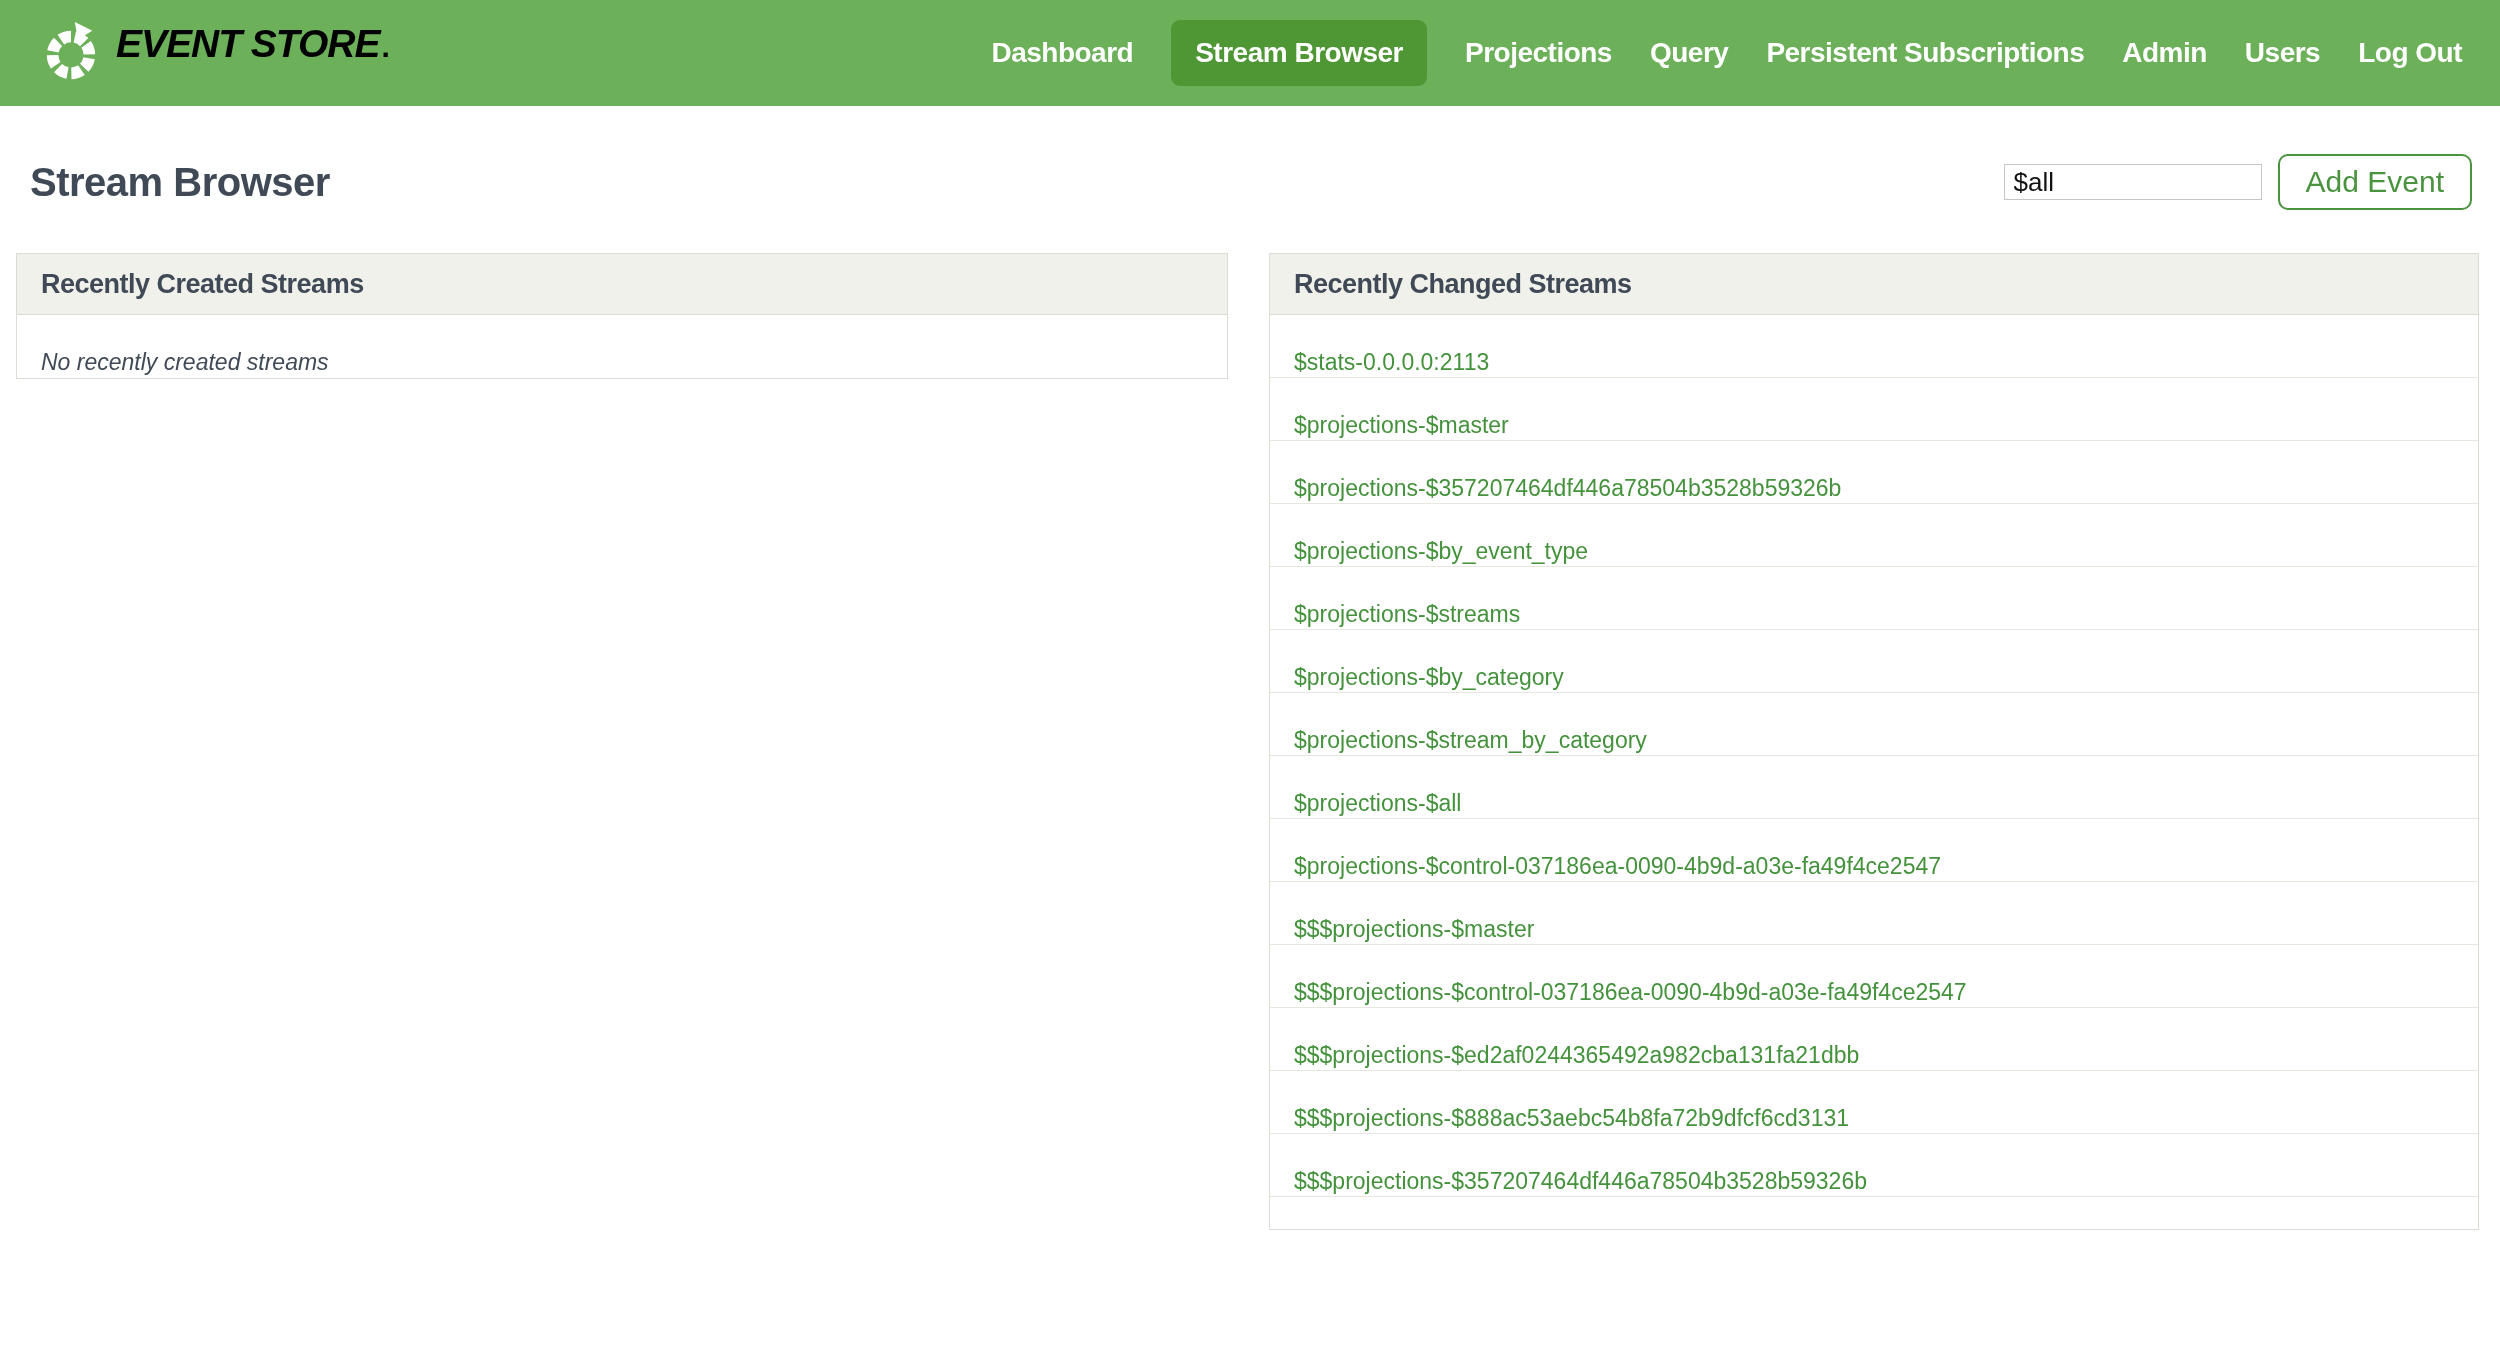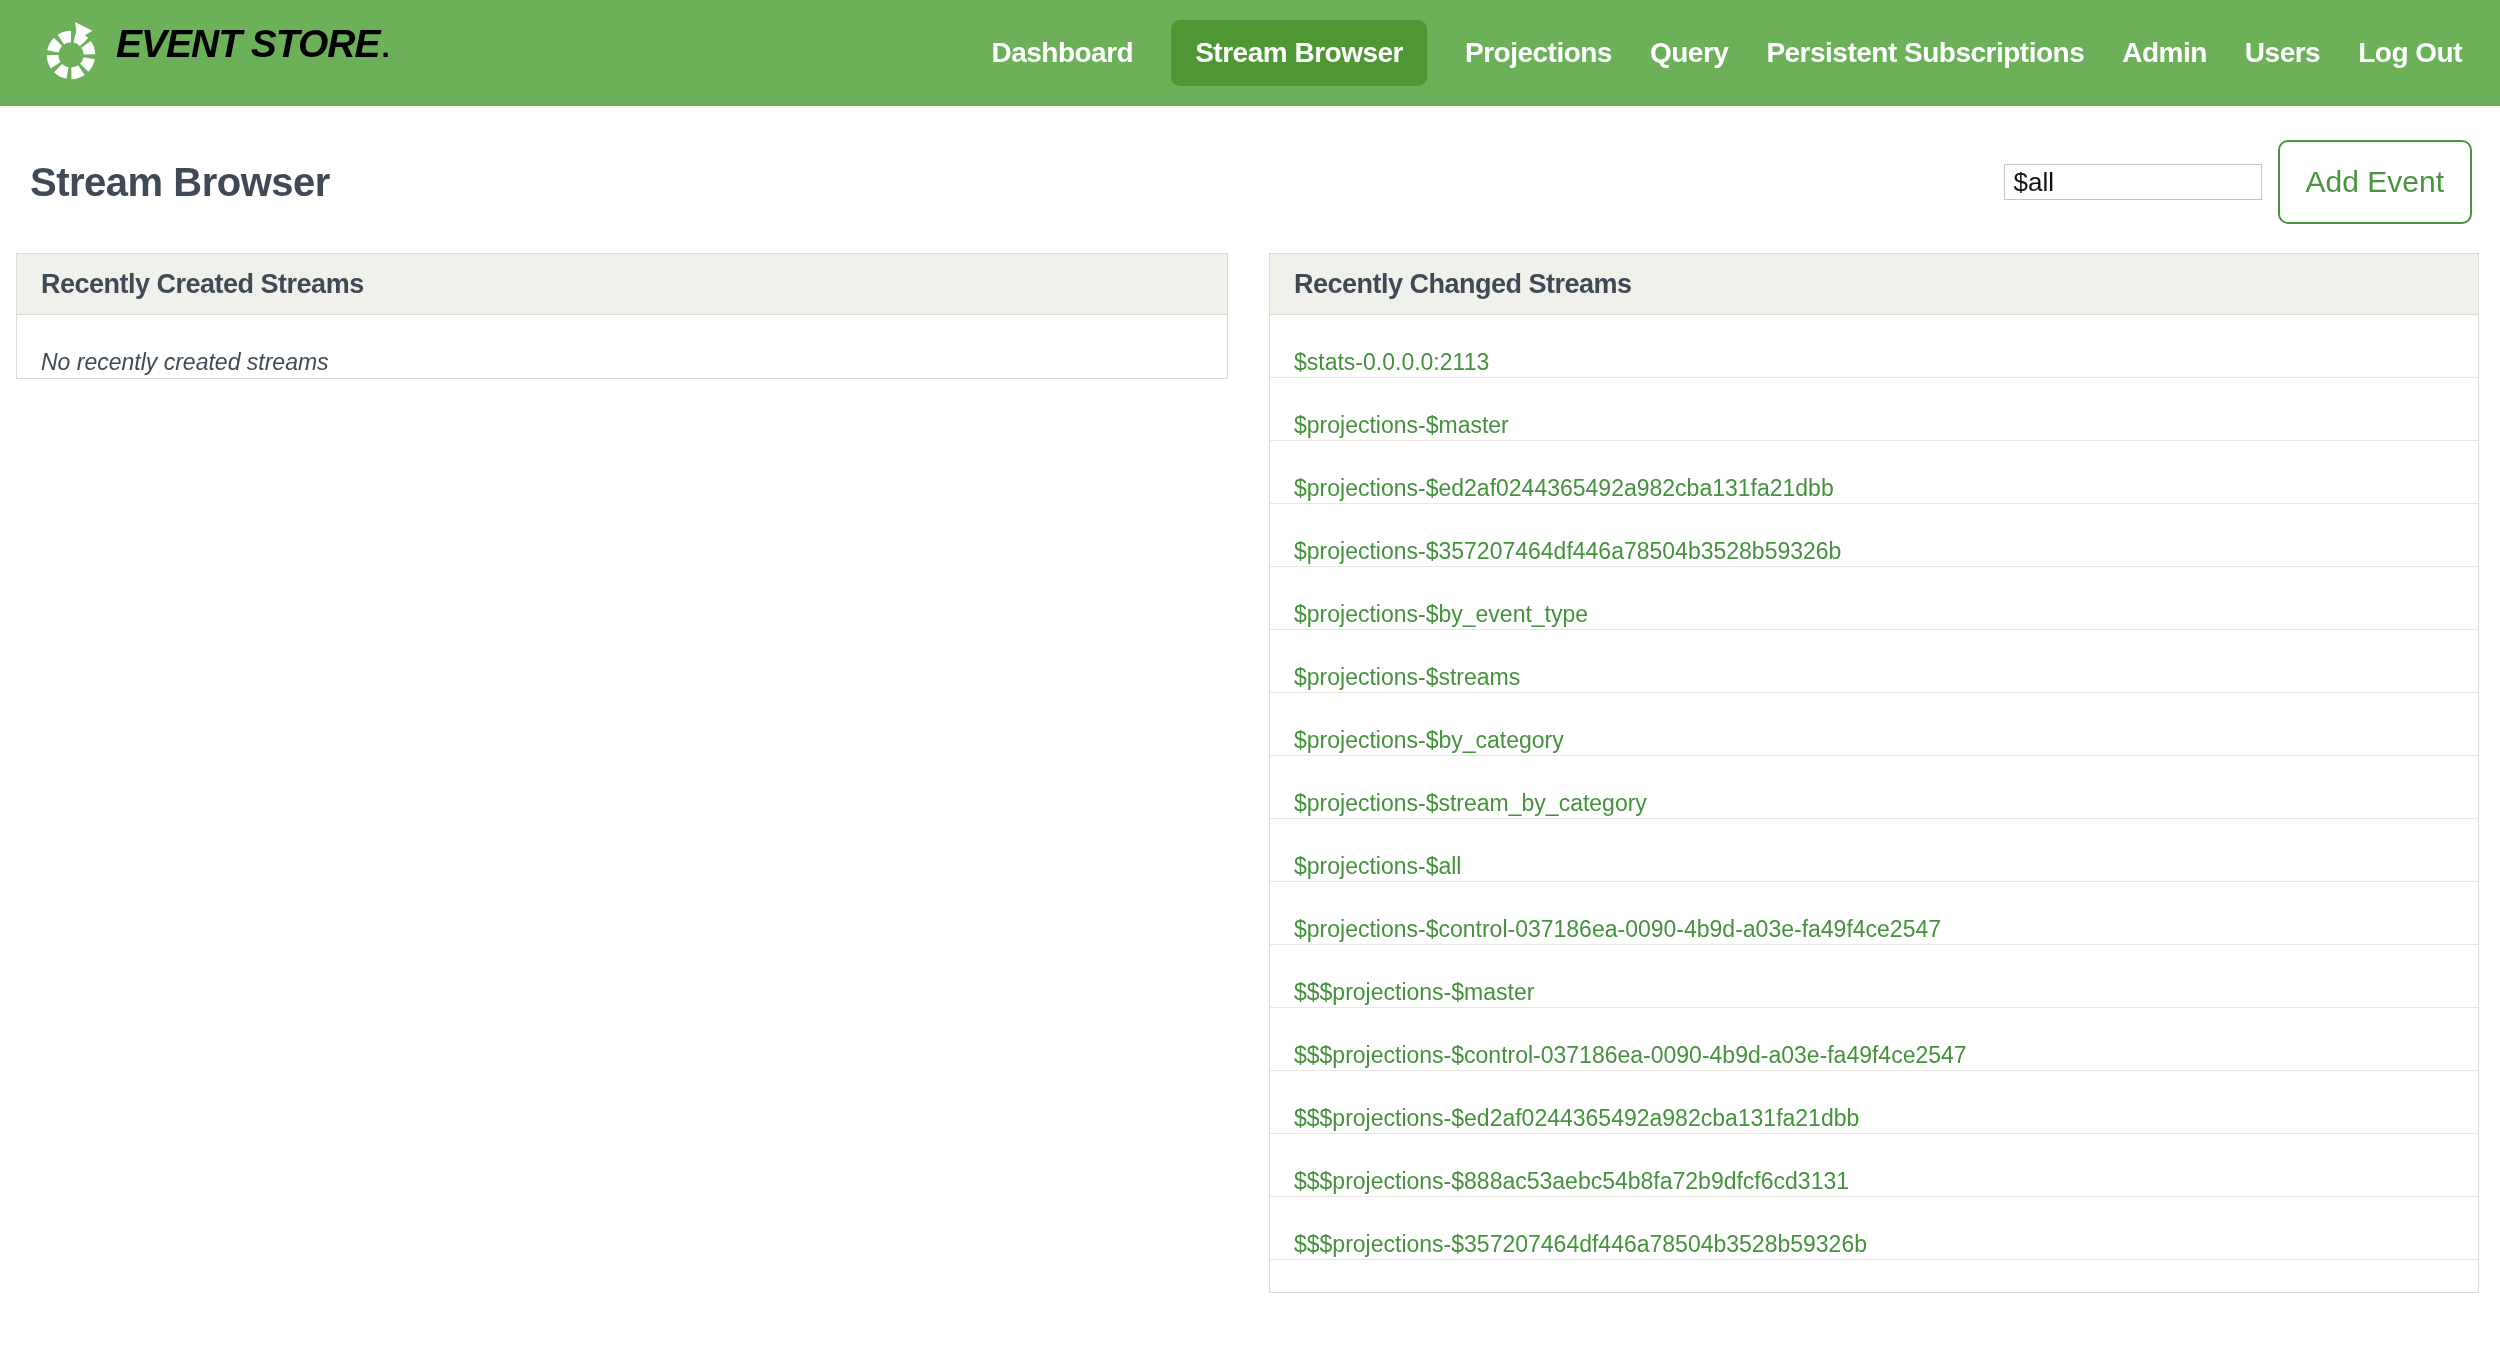--- a/index.html
+++ b/index.html
@@ -78,21 +78,21 @@
     width: 258px;
     height: 36px;
     border: 1px solid #c6c6c6;
     font-size: 26px;
     color: #111111;
     padding: 0 9px;
     outline: none;
     font-family: "Liberation Sans", sans-serif;
   }
   .add-event-btn {
-    height: 84px;
+    height: 56px;
     padding: 6px 26px;
     background: #ffffff;
     border: 2px solid #4a9440;
     border-radius: 10px;
     color: #4a9440;
     font-size: 30px;
     cursor: pointer;
     font-family: "Liberation Sans", sans-serif;
   }
 
@@ -183,21 +183,20 @@
 
     <section class="panel panel-created">
       <div class="panel-header">Recently Created Streams</div>
       <div class="panel-row empty-message">No recently created streams</div>
     </section>
 
     <section class="panel panel-changed">
       <div class="panel-header">Recently Changed Streams</div>
       <div class="panel-row stream-row"><a>$stats-0.0.0.0:2113</a></div>
       <div class="panel-row stream-row"><a>$projections-$master</a></div>
-      <div class="panel-row stream-row"><a>$projections-$ed2af0244365492a982cba131fa21dbb</a></div>
       <div class="panel-row stream-row"><a>$projections-$357207464df446a78504b3528b59326b</a></div>
       <div class="panel-row stream-row"><a>$projections-$by_event_type</a></div>
       <div class="panel-row stream-row"><a>$projections-$streams</a></div>
       <div class="panel-row stream-row"><a>$projections-$by_category</a></div>
       <div class="panel-row stream-row"><a>$projections-$stream_by_category</a></div>
       <div class="panel-row stream-row"><a>$projections-$all</a></div>
       <div class="panel-row stream-row"><a>$projections-$control-037186ea-0090-4b9d-a03e-fa49f4ce2547</a></div>
       <div class="panel-row stream-row"><a>$$$projections-$master</a></div>
       <div class="panel-row stream-row"><a>$$$projections-$control-037186ea-0090-4b9d-a03e-fa49f4ce2547</a></div>
       <div class="panel-row stream-row"><a>$$$projections-$ed2af0244365492a982cba131fa21dbb</a></div>

